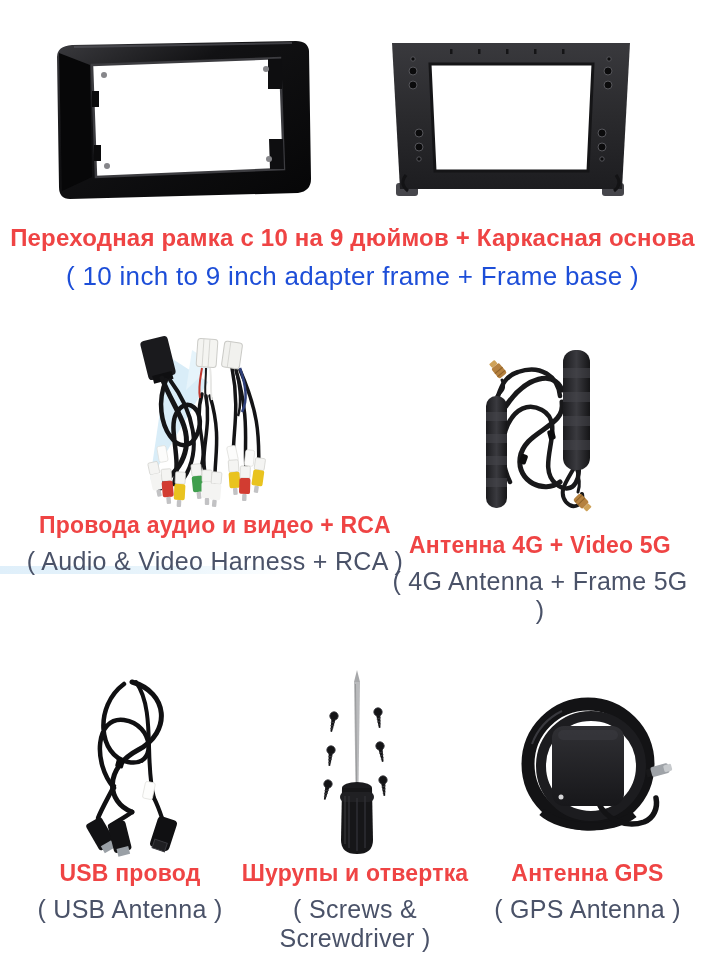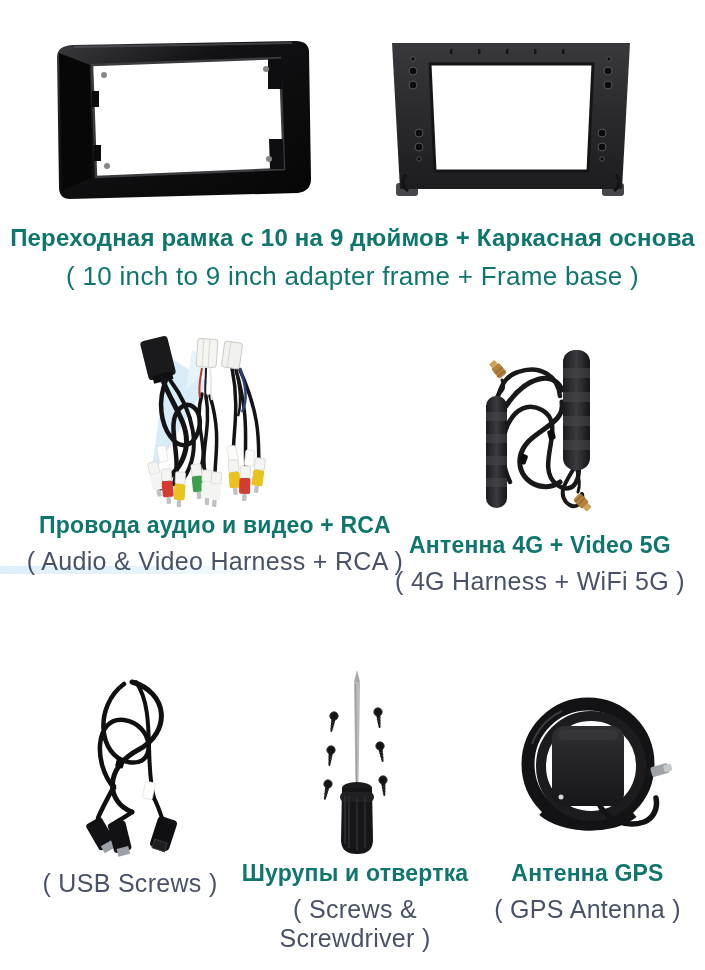--- a/index.html
+++ b/index.html
@@ -3,24 +3,24 @@
 <meta charset="utf-8">
 <style>
   html,body{margin:0;padding:0;background:#ffffff;}
   .canvas{
     position:relative;width:705px;height:970px;background:#ffffff;
     font-family:"Liberation Sans",sans-serif;overflow:hidden;
   }
   .fig{position:absolute;margin:0;padding:0;}
   .fig svg{display:block;width:100%;height:100%;}
   .caption{position:absolute;text-align:center;line-height:1.15;}
-  .ru{font-weight:700;font-size:23px;color:#0f766e;letter-spacing:.2px;}
+  .ru{font-weight:700;font-size:23px;color:#ef4444;letter-spacing:.2px;}
   .en{font-weight:400;font-size:25px;color:#4a5268;letter-spacing:.3px;margin-top:9px;}
   .caption.main .ru{font-size:24px;}
-  .caption.main .en{font-size:26px;color:#0f766e;margin-top:10px;}
+  .caption.main .en{font-size:26px;color:#1d4ed8;margin-top:10px;}
   .stripe{
     position:absolute;left:0;top:566px;width:295px;height:8px;
     background:linear-gradient(to right,#dfeffa 0%,#e8f4fb 55%,rgba(232,244,251,0) 100%);
   }
 </style>
 </head>
 <body>
 
 <div class="canvas">
 
@@ -213,21 +213,21 @@
     </svg>
   </figure>
 
   <div class="caption" style="left:15px;top:512px;width:400px;">
     <div class="ru">Провода аудио и видео + RCA</div>
     <div class="en">( Audio &amp; Video Harness + RCA )</div>
   </div>
 
   <div class="caption" style="left:390px;top:532px;width:300px;">
     <div class="ru">Антенна 4G + Video 5G</div>
-    <div class="en">( 4G Harness + WiFi 5G )</div>
+    <div class="en">( 4G Antenna + Frame 5G )</div>
   </div>
 
   <figure class="fig" style="left:60px;top:670px;width:148px;height:188px;">
     <svg viewBox="0 0 148 188">
       <g stroke="#101012" fill="none" stroke-linecap="round">
         <path d="M72 12 C108 22 112 62 78 80 C44 98 46 132 72 142" stroke-width="5"></path>
         <path d="M64 14 C34 36 38 86 68 92 C98 98 94 54 64 50 C36 46 32 92 54 118" stroke-width="4.5"></path>
         <path d="M76 12 C96 40 84 92 94 128" stroke-width="4"></path>
         <path d="M54 116 C48 128 42 138 38 148" stroke-width="4.5"></path>
         <path d="M94 128 C98 136 100 142 102 148" stroke-width="4"></path>
@@ -304,21 +304,22 @@
         <rect x="-9" y="-5" width="18" height="10" rx="2" fill="#9fa3a8"></rect>
         <rect x="4" y="-3.5" width="8" height="7" rx="1.5" fill="#c7cacd"></rect>
       </g>
       <rect x="50" y="48" width="72" height="80" rx="12" fill="url(#puck)"></rect>
       <rect x="56" y="52" width="60" height="10" rx="5" fill="#3c3c41" opacity="0.5"></rect>
       <circle cx="59" cy="119" r="2.5" fill="#d6d6d8"></circle>
     </svg>
   </figure>
 
   <div class="caption" style="left:30px;top:860px;width:200px;">
-    <div class="en">( USB Screws )</div>
+    <div class="ru">USB провод</div>
+    <div class="en">( USB Antenna )</div>
   </div>
   <div class="caption" style="left:230px;top:860px;width:250px;">
     <div class="ru">Шурупы и отвертка</div>
     <div class="en">( Screws &amp; Screwdriver )</div>
   </div>
   <div class="caption" style="left:470px;top:860px;width:235px;">
     <div class="ru">Антенна GPS</div>
     <div class="en">( GPS Antenna )</div>
   </div>
 

